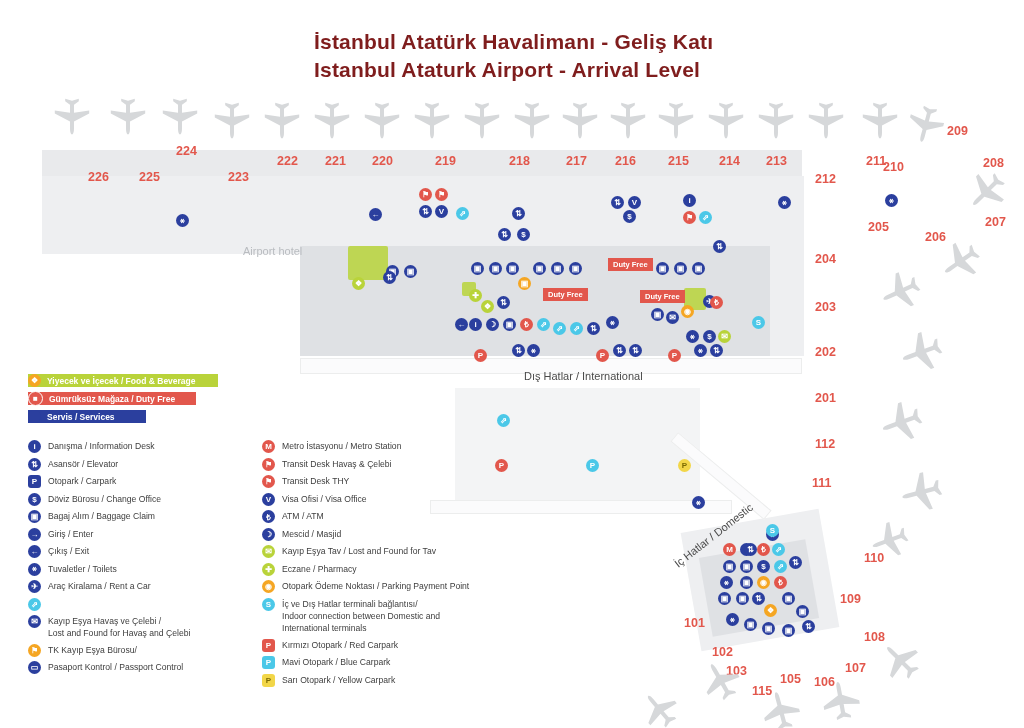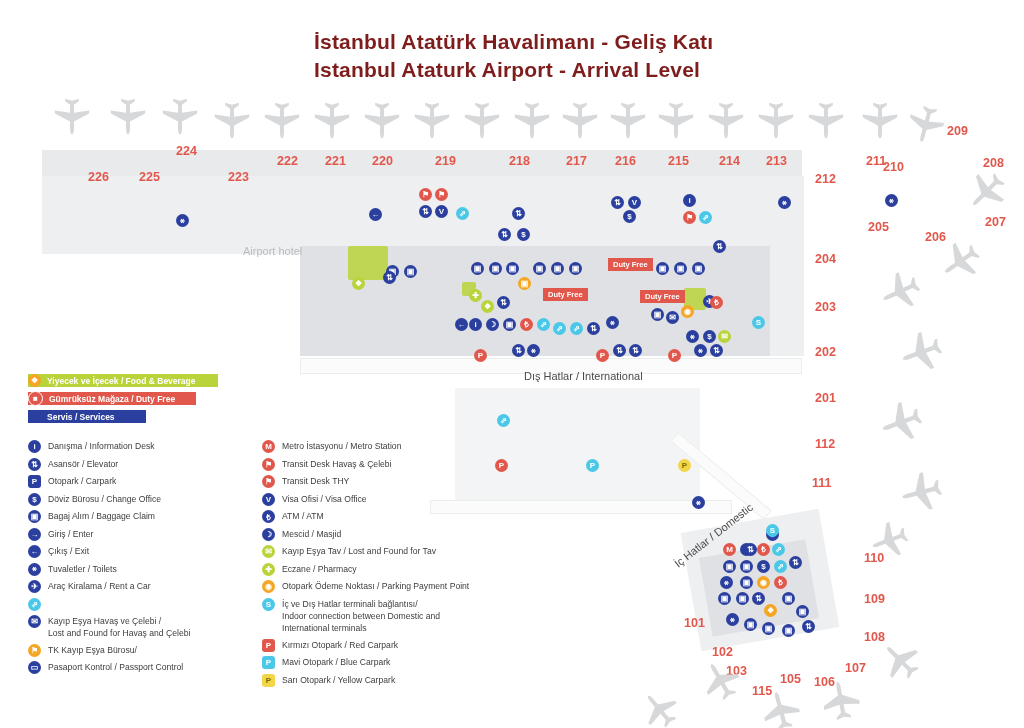--- a/index.html
+++ b/index.html
@@ -155,21 +155,21 @@
       <div class="gate" style="left: 985px; top: 215px;">207</div>
       <div class="gate" style="left: 925px; top: 216px; margin-top: 14px;">206</div>
       <div class="gate" style="left: 868px; top: 220px;">205</div>
       <div class="gate" style="left: 815px; top: 252px;">204</div>
       <div class="gate" style="left: 815px; top: 300px;">203</div>
       <div class="gate" style="left: 815px; top: 345px;">202</div>
       <div class="gate" style="left: 815px; top: 391px;">201</div>
       <div class="gate" style="left: 815px; top: 437px;">112</div>
       <div class="gate" style="left: 812px; top: 476px;">111</div>
       <div class="gate" style="left: 864px; top: 551px;">110</div>
-      <div class="gate" style="left: 864px; top: 592px;">109</div>
+      <div class="gate" style="left: 840px; top: 592px;">109</div>
       <div class="gate" style="left: 864px; top: 630px;">108</div>
       <div class="gate" style="left: 845px; top: 661px;">107</div>
       <div class="gate" style="left: 814px; top: 675px;">106</div>
       <div class="gate" style="left: 780px; top: 672px;">105</div>
       <div class="gate" style="left: 752px; top: 684px;">115</div>
       <div class="gate" style="left: 726px; top: 664px;">103</div>
       <div class="gate" style="left: 712px; top: 645px;">102</div>
       <div class="gate" style="left: 684px; top: 616px;">101</div>
     </div>
 

